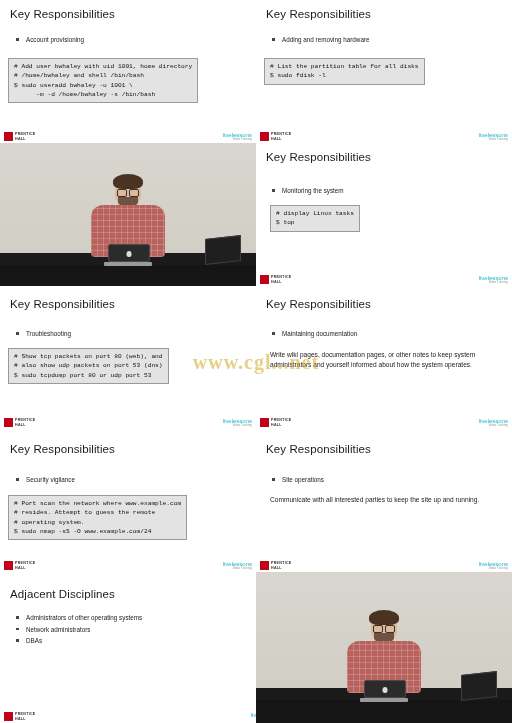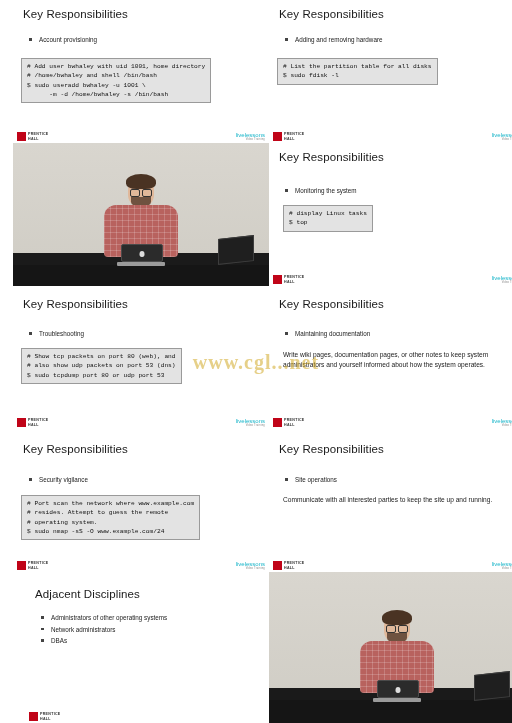--- a/index.html
+++ b/index.html
@@ -1,18 +1,18 @@
 <!DOCTYPE html>
 <html><head>
 <meta charset="utf-8">
 <style>
   html,body{margin:0;padding:0;background:#ffffff;}
   body{width:512px;height:723px;font-family:"Liberation Sans",sans-serif;overflow:hidden;}
   .grid{position:relative;width:512px;height:723px;}
-  .cell{position:absolute;background:#c4b5fd;overflow:hidden;margin-left:13px;}
+  .cell{position:absolute;background:#c4b5fd;overflow:hidden;}
   .slide{position:relative;width:100%;height:100%;background:#fff;}
   .slide-title{
     position:absolute;left:10px;top:8px;font-size:11.5px;color:#1a1a1a;
     font-family:"Liberation Sans",sans-serif;font-weight:400;letter-spacing:0.1px;
   }
   .bullets{position:absolute;left:14px;top:36px;right:8px;}
   .bullet{
     position:relative;padding-left:12px;font-size:6.3px;color:#222;line-height:1.35;
     margin-bottom:3px;
   }
@@ -278,21 +278,21 @@
           </div>
         </div>
         <div class="ll-logo">
           <div class="ll-main">livelessons</div>
           <div class="ll-sub">Video Training</div>
         </div>
       </div>
     </div>
   </div>
 
-  <div class="cell" style="left:12px;top:572px;width:284px;height:151px;">
+  <div class="cell" style="left:0;top:572px;width:284px;height:151px;">
     <div class="slide">
       <div class="slide-title" style="top:16px;">Adjacent Disciplines</div>
       <div class="bullets" style="top:42px;">
         <div class="bullet">Administrators of other operating systems</div>
         <div class="bullet">Network administrators</div>
         <div class="bullet">DBAs</div>
       </div>
       <div class="footer-bar">
         <div class="ph-logo">
           <div class="ph-square"></div>

